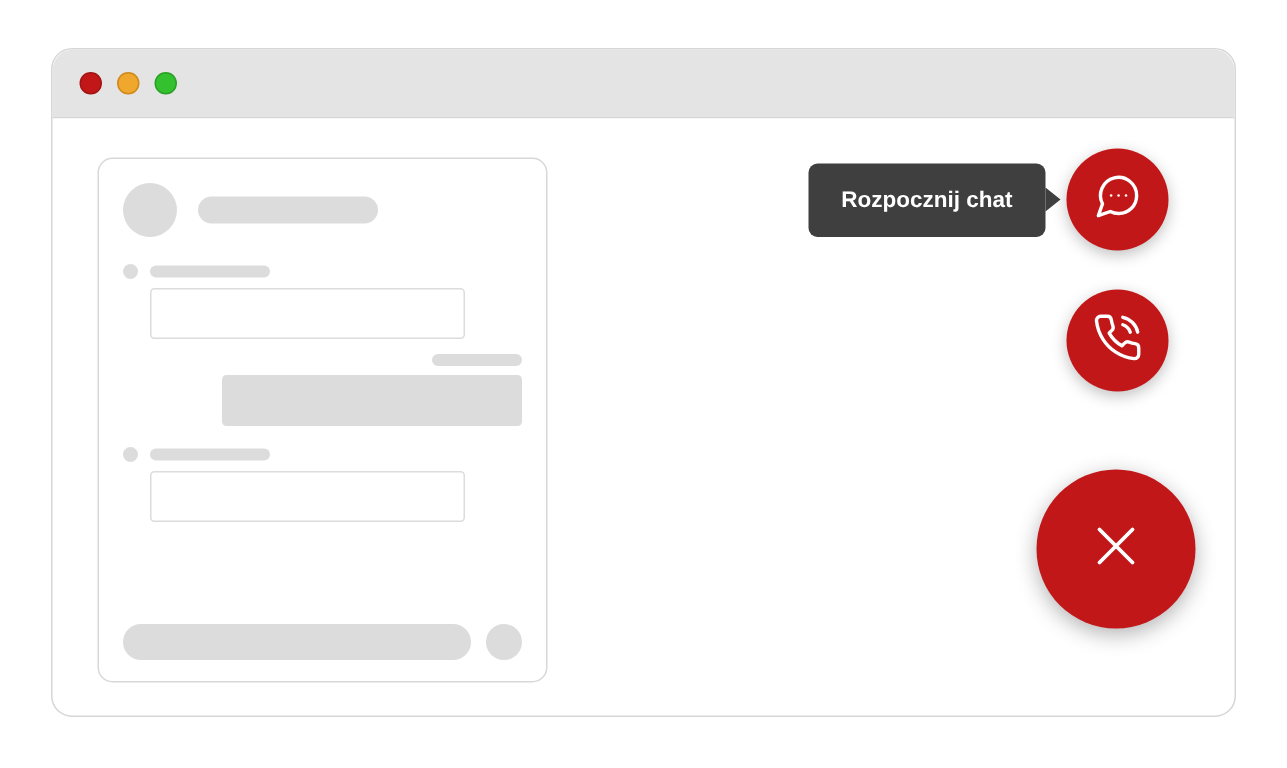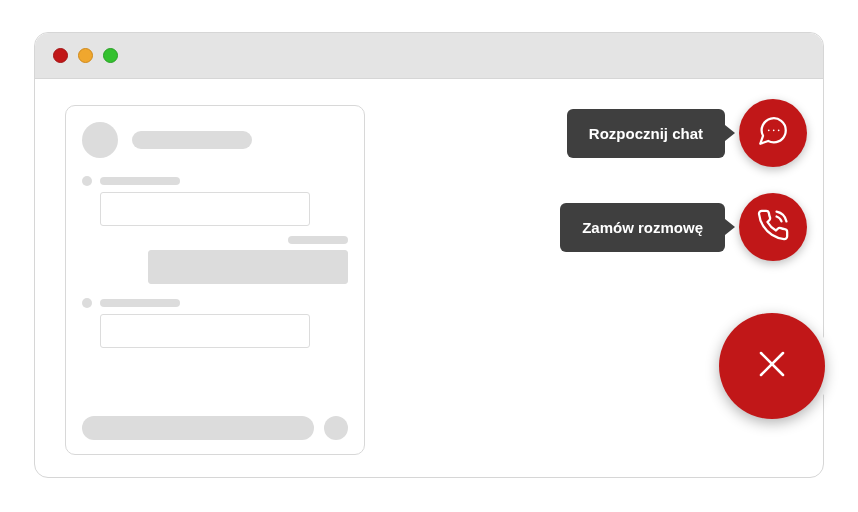--- a/index.html
+++ b/index.html
@@ -83,21 +83,21 @@
   .input-pill{
     flex:1; height:24px; background:#dcdcdc; border-radius:12px;
   }
   .send-dot{
     width:24px; height:24px; background:#dcdcdc; border-radius:50%;
   }
 
   
   .float-area{
     position:absolute;
-    right: 16px;
+    right: 44px;
     top: 20px;
     display:flex;
     flex-direction:column;
     gap: 26px;
     align-items:flex-end;
   }
   .action-row{
     display:flex; align-items:center; gap:14px;
   }
   .tooltip{
@@ -202,23 +202,20 @@
               <path d="M21 11.5a8.38 8.38 0 0 1-8.5 8.5 8.5 8.5 0 0 1-3.9-.95L3 21l1.95-5.6A8.5 8.5 0 1 1 21 11.5z"></path>
               <circle cx="9" cy="11.5" r="0.6" fill="#fff" stroke="none"></circle>
               <circle cx="12.5" cy="11.5" r="0.6" fill="#fff" stroke="none"></circle>
               <circle cx="16" cy="11.5" r="0.6" fill="#fff" stroke="none"></circle>
             </svg>
           </span>
         </div>
       </div>
 
       <div class="action-row">
-        <div class="tooltip">
-          <span>Zamów rozmowę</span>
-        </div>
         <div class="fab">
           <span>
             <svg width="34" height="34" viewBox="0 0 24 24" stroke-width="1.6" stroke-linecap="round" stroke-linejoin="round">
               <path d="M22 16.92v3a2 2 0 0 1-2.18 2 19.79 19.79 0 0 1-8.63-3.07 19.5 19.5 0 0 1-6-6A19.79 19.79 0 0 1 2.12 4.18 2 2 0 0 1 4.11 2h3a2 2 0 0 1 2 1.72c.13.96.37 1.9.72 2.81a2 2 0 0 1-.45 2.11L8.09 9.91a16 16 0 0 0 6 6l1.27-1.27a2 2 0 0 1 2.11-.45c.91.35 1.85.59 2.81.72A2 2 0 0 1 22 16.92z"></path>
               <path d="M14.5 2.5a9 9 0 0 1 7 7"></path>
               <path d="M14.5 6a5.5 5.5 0 0 1 3.5 3.5"></path>
             </svg>
           </span>
         </div>
       </div>

